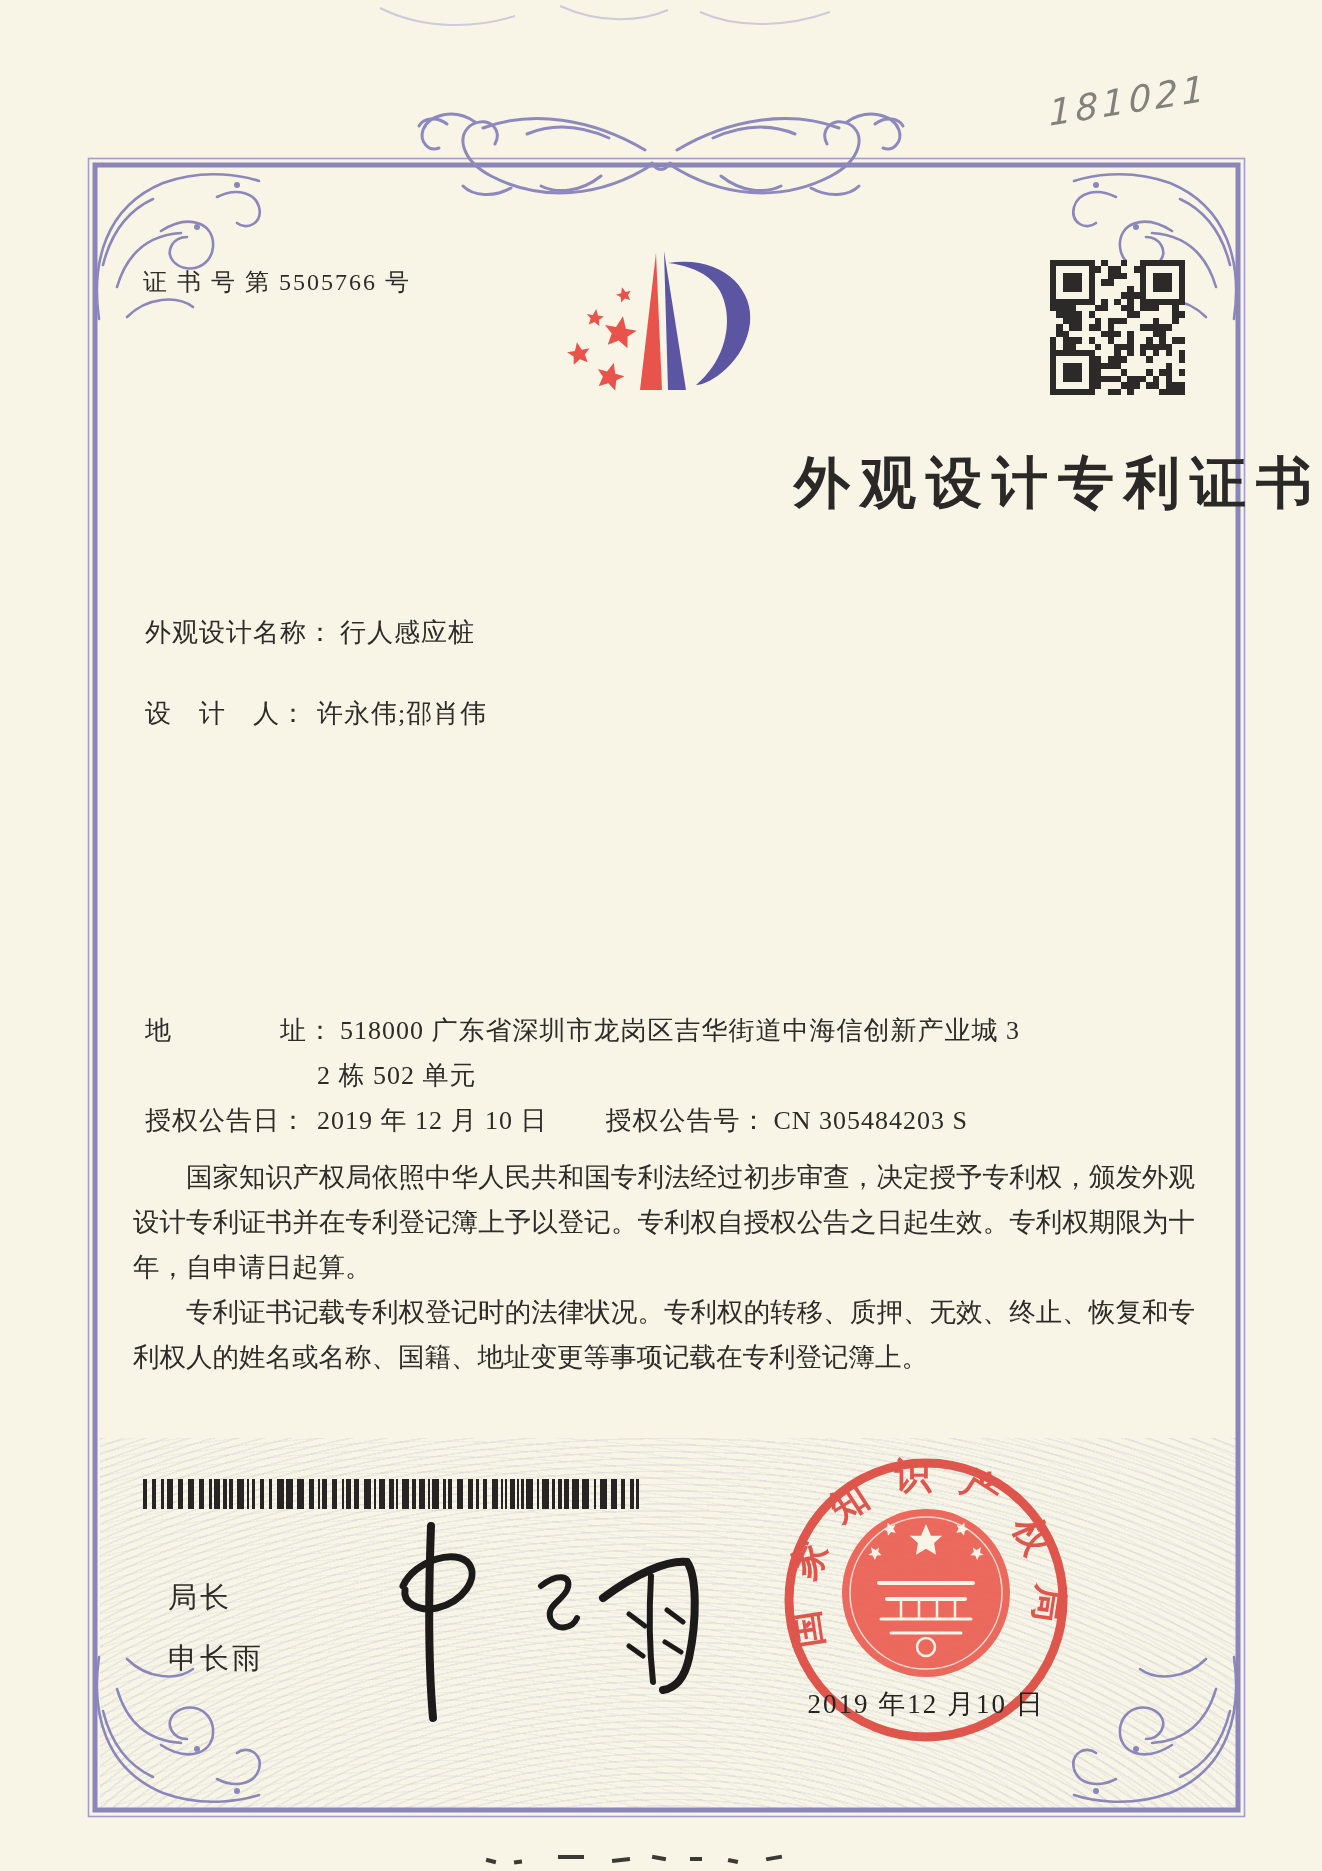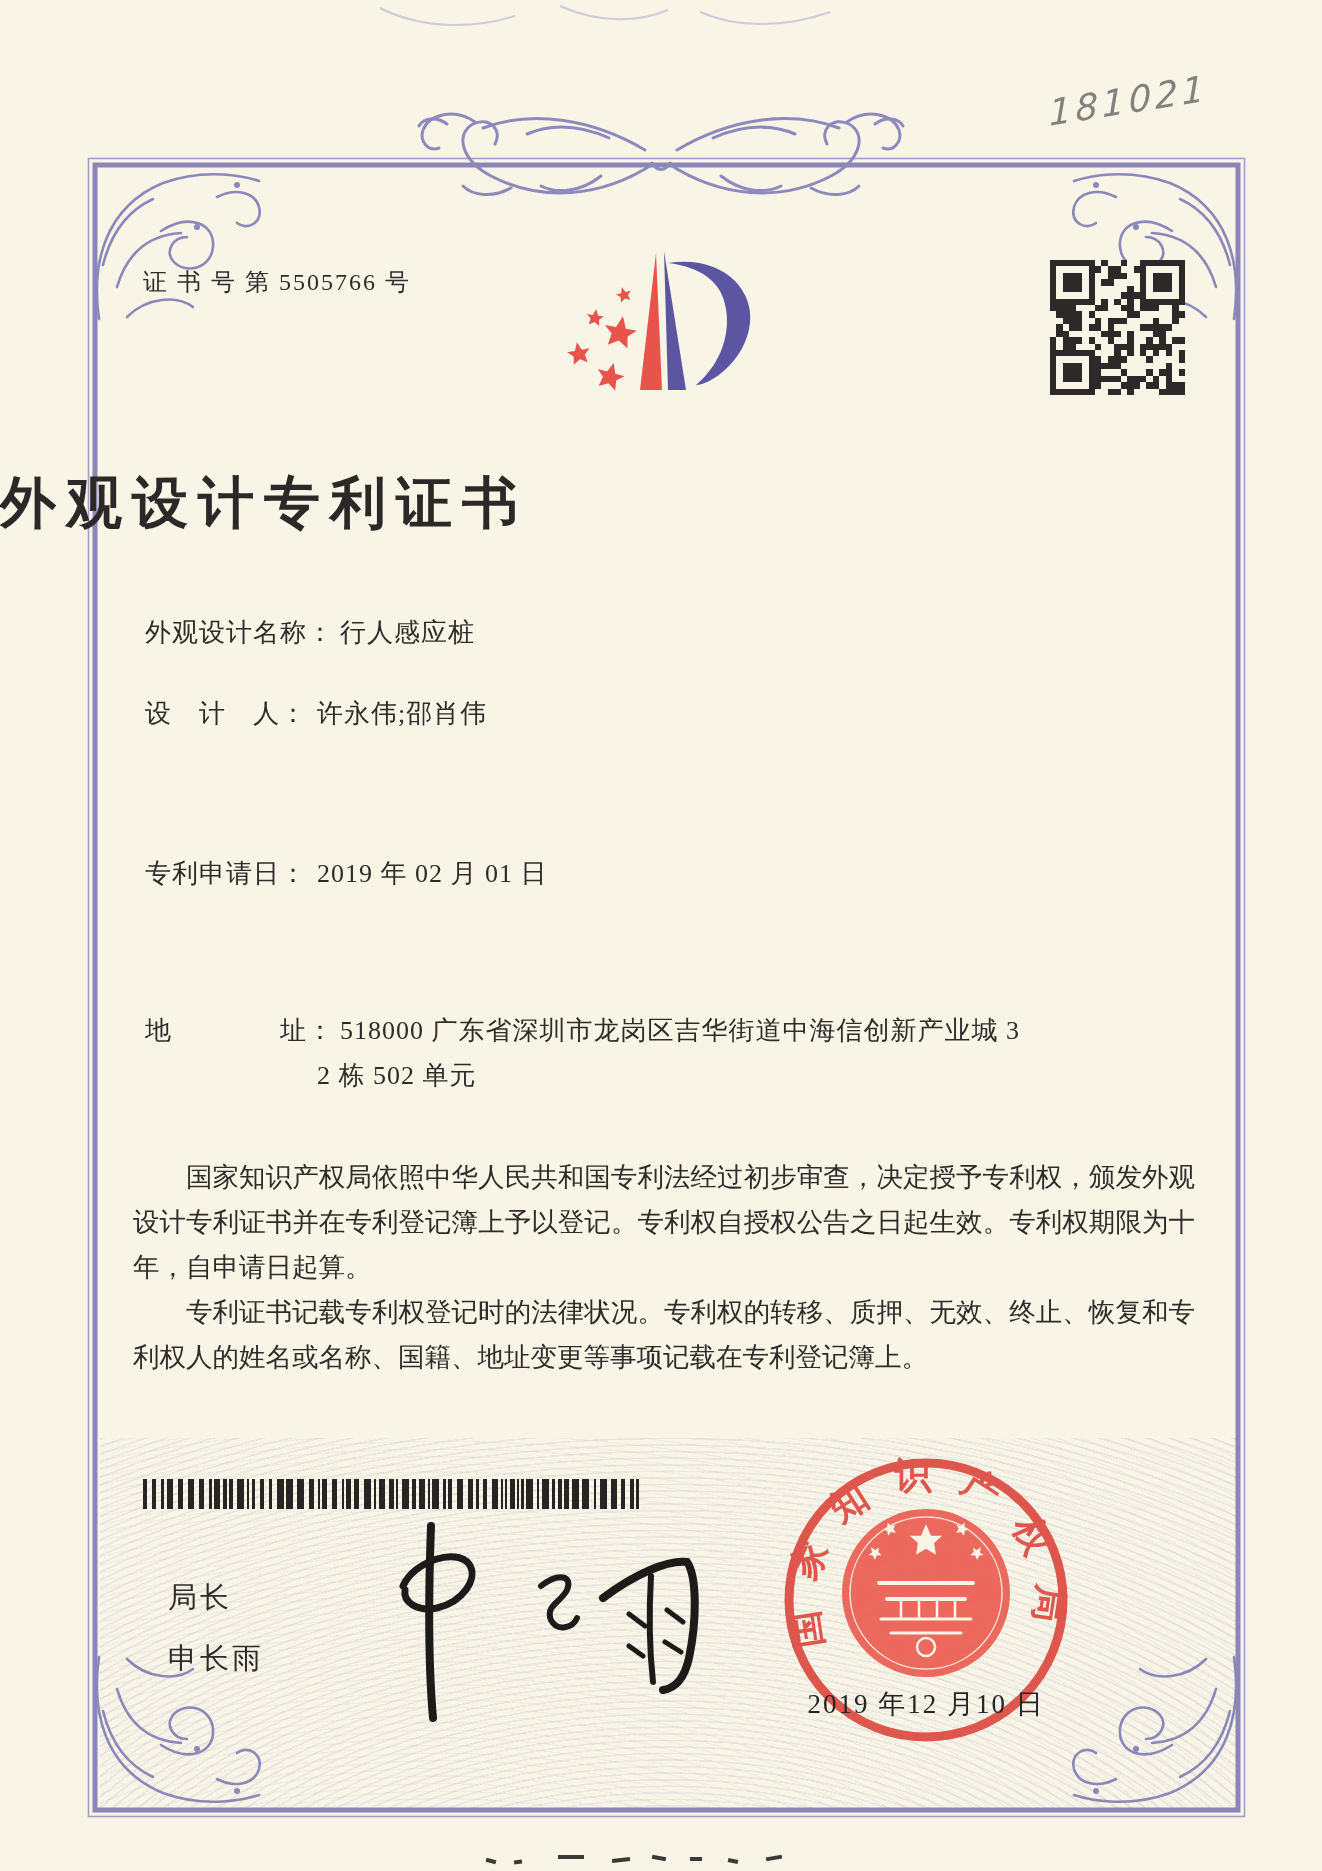--- a/index.html
+++ b/index.html
@@ -21,22 +21,22 @@
   .cert-no{left:143px;top:266px;font-size:24px;letter-spacing:2px;}
   .handwritten{
     left:1048px;top:80px;font-size:36px;color:#6f6d6a;font-style:italic;
     transform:rotate(-9deg) skewX(-8deg);letter-spacing:4px;opacity:.85;
     font-family:"DejaVu Sans","Liberation Sans",sans-serif;
   }
   .qr{left:1050px;top:260px;width:135px;height:135px;background:#f8f5e7;
       display:grid;grid-template-columns:repeat(21,1fr);grid-template-rows:repeat(21,1fr);}
   .qr span{display:block;}
   .qr span.d{background:#2b2a28;}
-  .title{left:0;top:446px;width:100%;text-align:left;font-size:56px;font-weight:bold;
-         letter-spacing:10px;color:#2b2927;margin-top:20px;}
+  .title{left:0;top:446px;width:100%;text-align:right;font-size:56px;font-weight:bold;
+         letter-spacing:10px;color:#2b2927;}
   .field{left:145px;font-size:26px;white-space:nowrap;letter-spacing:1px;}
   .field .lab{display:inline-block;min-width:166px;}
   .field .val{margin-left:6px;}
   .field .lab2{margin-left:58px;}
   .f0{top:615px;} .f1{top:696px;} .f2{top:776px;} .f3{top:856px;}
   .f4{top:936px;} .f5{top:1013px;} .f5b{left:317px;top:1058px;font-size:26px;letter-spacing:1px;}
   .f6{top:1103px;}
   .body-text{left:133px;top:1155px;width:1062px;font-size:26.5px;line-height:45px;
              text-align:justify;}
   .body-text p{margin:0;text-indent:2em;font-family:Liberation Serif, serif;}
@@ -572,27 +572,27 @@
     </div>
 
   <div class="abs title">外观设计专利证书</div>
 
   <div class="abs field f0">
     <span class="lab">外观设计名称：</span><span class="val">行人感应桩</span>
   </div>
   <div class="abs field f1">
     <span class="lab">设　计　人：</span><span class="val">许永伟;邵肖伟</span>
   </div>
-  <div class="abs field f3">
-    <span class="lab">专利申请日：</span><span class="val">2019 年 02 月 01 日</span>
-  </div>
   <div class="abs field f5">
     <span class="lab">地　　　　址：</span><span class="val">518000 广东省深圳市龙岗区吉华街道中海信创新产业城 3</span>
   </div>
   <div class="abs f5b">2 栋 502 单元</div>
+  <div class="abs field f6">
+    <span class="lab">授权公告日：</span><span class="val">2019 年 12 月 10 日</span><span class="lab2">授权公告号：</span><span class="val">CN 305484203 S</span>
+  </div>
 
   <div class="abs body-text">
     <p>国家知识产权局依照中华人民共和国专利法经过初步审查，决定授予专利权，颁发外观设计专利证书并在专利登记簿上予以登记。专利权自授权公告之日起生效。专利权期限为十年，自申请日起算。</p>
     <p>专利证书记载专利权登记时的法律状况。专利权的转移、质押、无效、终止、恢复和专利权人的姓名或名称、国籍、地址变更等事项记载在专利登记簿上。</p>
   </div>
 
   <div class="abs barcode"><i style="width: 4px; margin-right: 5px;"></i><i style="width: 4px; margin-right: 5px;"></i><i style="width: 3px; margin-right: 3px;"></i><i style="width: 6px; margin-right: 5px;"></i><i style="width: 5px; margin-right: 5px;"></i><i style="width: 6px; margin-right: 5px;"></i><i style="width: 5px; margin-right: 5px;"></i><i style="width: 3px; margin-right: 2px;"></i><i style="width: 6px; margin-right: 3px;"></i><i style="width: 4px; margin-right: 2px;"></i><i style="width: 4px; margin-right: 4px;"></i><i style="width: 7px; margin-right: 3px;"></i><i style="width: 2px; margin-right: 3px;"></i><i style="width: 3px; margin-right: 5px;"></i><i style="width: 4px; margin-right: 5px;"></i><i style="width: 3px; margin-right: 5px;"></i><i style="width: 7px; margin-right: 2px;"></i><i style="width: 7px; margin-right: 4px;"></i><i style="width: 7px; margin-right: 5px;"></i><i style="width: 5px; margin-right: 4px;"></i><i style="width: 2px; margin-right: 2px;"></i><i style="width: 5px; margin-right: 5px;"></i><i style="width: 5px; margin-right: 5px;"></i><i style="width: 2px; margin-right: 2px;"></i><i style="width: 5px; margin-right: 3px;"></i><i style="width: 5px; margin-right: 5px;"></i><i style="width: 7px; margin-right: 3px;"></i><i style="width: 2px; margin-right: 3px;"></i><i style="width: 6px; margin-right: 4px;"></i><i style="width: 5px; margin-right: 2px;"></i><i style="width: 2px; margin-right: 4px;"></i><i style="width: 7px; margin-right: 3px;"></i><i style="width: 4px; margin-right: 3px;"></i><i style="width: 6px; margin-right: 3px;"></i><i style="width: 2px; margin-right: 2px;"></i><i style="width: 7px; margin-right: 4px;"></i><i style="width: 3px; margin-right: 2px;"></i><i style="width: 4px; margin-right: 5px;"></i><i style="width: 6px; margin-right: 5px;"></i><i style="width: 5px; margin-right: 3px;"></i><i style="width: 3px; margin-right: 4px;"></i><i style="width: 4px; margin-right: 5px;"></i><i style="width: 6px; margin-right: 3px;"></i><i style="width: 2px; margin-right: 2px;"></i><i style="width: 2px; margin-right: 3px;"></i><i style="width: 5px; margin-right: 2px;"></i><i style="width: 2px; margin-right: 2px;"></i><i style="width: 3px; margin-right: 2px;"></i><i style="width: 7px; margin-right: 4px;"></i><i style="width: 2px; margin-right: 3px;"></i><i style="width: 7px; margin-right: 3px;"></i><i style="width: 3px; margin-right: 3px;"></i><i style="width: 4px; margin-right: 2px;"></i><i style="width: 5px; margin-right: 3px;"></i><i style="width: 7px; margin-right: 3px;"></i><i style="width: 7px; margin-right: 5px;"></i><i style="width: 2px; margin-right: 4px;"></i><i style="width: 7px; margin-right: 4px;"></i><i style="width: 6px; margin-right: 4px;"></i><i style="width: 4px; margin-right: 5px;"></i><i style="width: 4px; margin-right: 2px;"></i><i style="width: 3px; margin-right: 4px;"></i></div>
 
   <div class="abs sig-title">局长</div>
   <div class="abs sig-name">申长雨</div>

